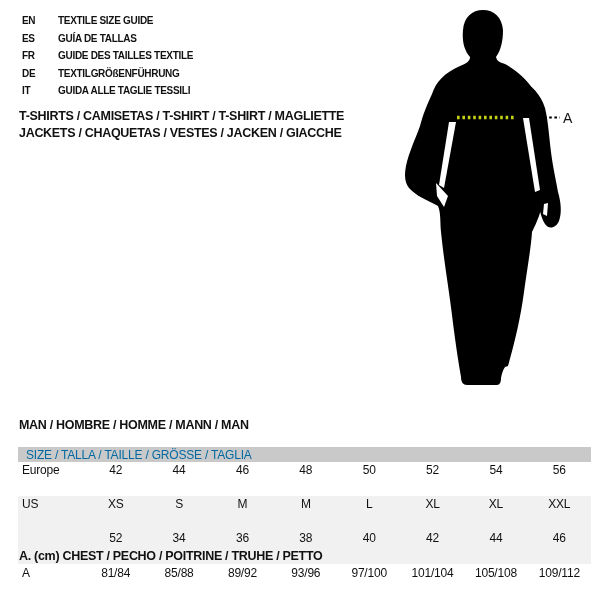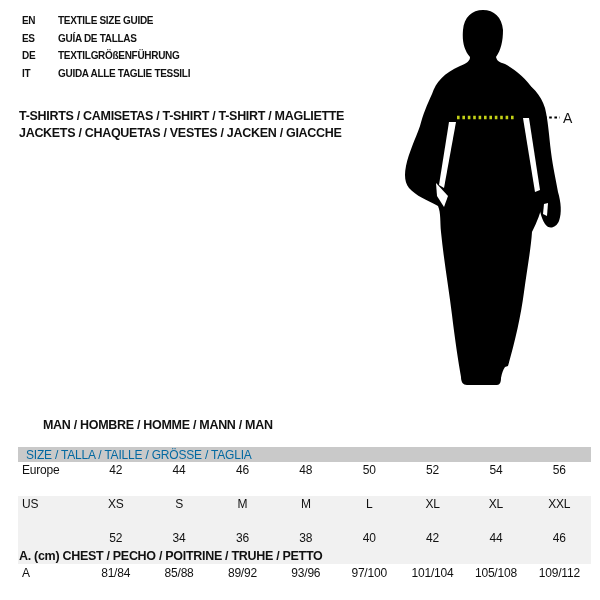--- a/index.html
+++ b/index.html
@@ -21,21 +21,21 @@
   .categories{position:absolute;left:19px;top:108px;font-size:12.5px;font-weight:bold;line-height:17px;letter-spacing:-0.3px;}
   
   .figure-wrap{position:absolute;left:400px;top:8px;width:178px;height:382px;}
   .figure-wrap svg{display:block;width:100%;height:100%;}
   .body-fill{fill:#000000;}
   .gap-fill{fill:#ffffff;}
   .dash-yellow{stroke:var(--measure_dash);stroke-width:3.4;fill:none;stroke-dasharray:2.6 2.8;}
   .dash-black{stroke:#000000;stroke-width:2;fill:none;stroke-dasharray:2.6 2.6;}
   .measure-letter{font-family:"Liberation Sans",sans-serif;font-size:14px;fill:#111111;}
   
-  .section-title{position:absolute;left:19px;top:418px;font-size:12.5px;font-weight:bold;letter-spacing:-0.3px;margin-left:24px;}
+  .section-title{position:absolute;left:19px;top:418px;font-size:12.5px;font-weight:bold;letter-spacing:-0.3px;}
   
   .size-table{position:absolute;left:18px;top:447px;width:573px;font-size:12px;letter-spacing:-0.2px;}
   .thead{background:var(--table_header_bg);color:#0369a1;height:15px;line-height:17px;padding-left:8px;}
   .tr{display:flex;height:34px;line-height:17px;}
   .tr.alt{background:var(--table_row_alt_bg);}
   .tr.last{height:19px;line-height:19px;}
   .td.label{width:66px;padding-left:4px;box-sizing:border-box;text-align:left;}
   .td.val{flex:1;text-align:center;}
   
   .footnote{position:absolute;left:19px;top:549px;font-size:12.5px;font-weight:bold;letter-spacing:-0.3px;text-align:right;}
@@ -46,20 +46,24 @@
 <div class="canvas">
 
   <div class="lang-list">
     <div class="lang-row">
       <span class="lang-code">EN</span>
       <span class="lang-label">TEXTILE SIZE GUIDE</span>
     </div>
     <div class="lang-row">
       <span class="lang-code">ES</span>
       <span class="lang-label">GUÍA DE TALLAS</span>
+    </div>
+    <div class="lang-row">
+      <span class="lang-code">FR</span>
+      <span class="lang-label">GUIDE DES TAILLES TEXTILE</span>
     </div>
     <div class="lang-row">
       <span class="lang-code">DE</span>
       <span class="lang-label">TEXTILGRÖßENFÜHRUNG</span>
     </div>
     <div class="lang-row">
       <span class="lang-code">IT</span>
       <span class="lang-label">GUIDA ALLE TAGLIE TESSILI</span>
     </div>
   </div>

